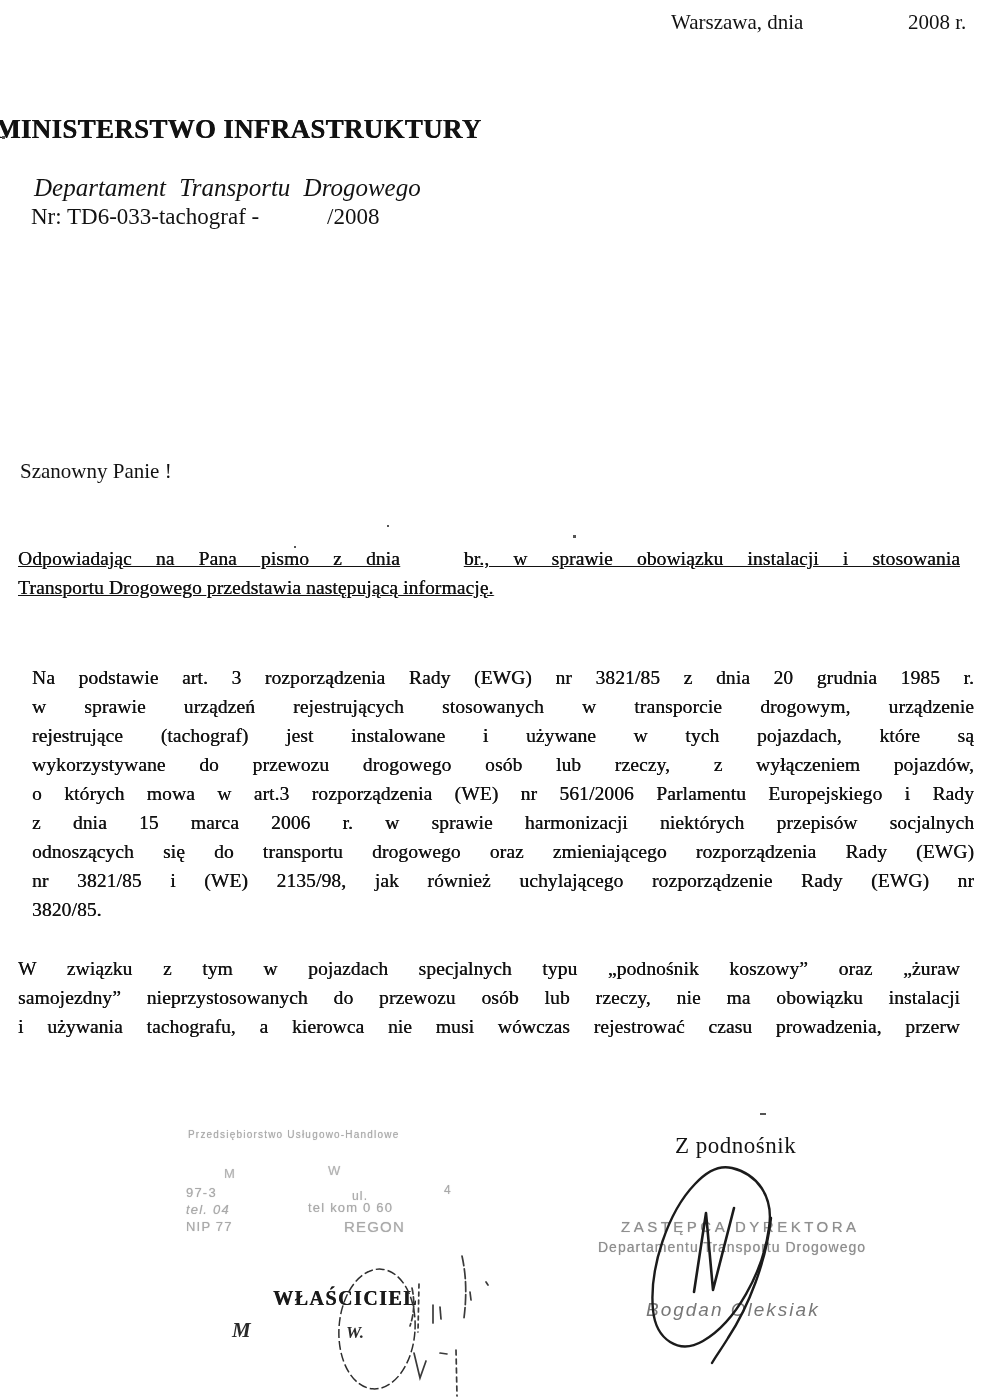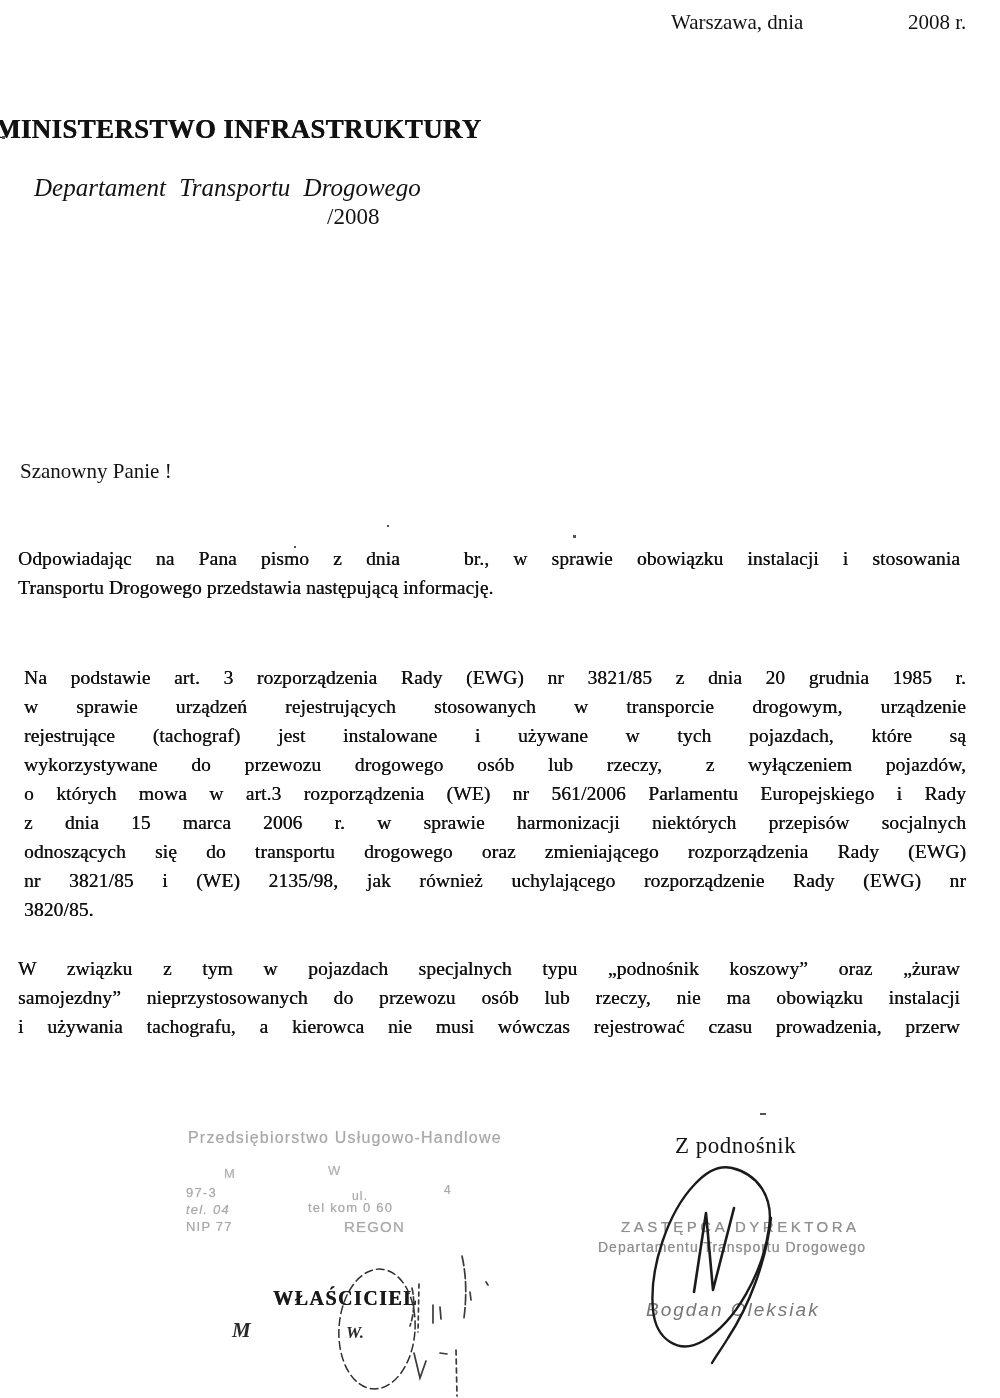--- a/index.html
+++ b/index.html
@@ -40,48 +40,49 @@
 </head>
 <body>
 
 <div class="page">
 
   <span class="abs date-part" style="left:671px;top:10px;">Warszawa, dnia</span>
   <span class="abs date-part" style="left:908px;top:10px;">2008 r.</span>
 
   <div class="abs ministry" style="left:-5px;top:114px;">MINISTERSTWO INFRASTRUKTURY</div>
   <div class="abs department" style="left:34px;top:151px;margin-top:23px;">Departament Transportu Drogowego</div>
+  <span class="abs refline" style="left:31px;top:204px;">Nr: TD6-033-tachograf -</span>
   <span class="abs refline" style="left:327px;top:204px;">/2008</span>
 
   <div class="abs salutation" style="left:20px;top:459px;">Szanowny Panie !</div>
 
-  <div class="abs body-block" style="left:18px;top:544px;">
+  <div class="abs body-block" style="left:18px;top:544px;text-decoration:underline;">
     <div class="line"><span>Odpowiadając na Pana pismo z dnia</span><span class="gap-date"></span><span>br., w sprawie obowiązku instalacji i stosowania</span></div>
     <div class="line last"><span>Transportu Drogowego przedstawia następującą informację.</span></div>
   </div>
 
-  <div class="abs body-block" style="left:24px;top:663px;">
+  <div class="abs body-block" style="left:32px;top:663px;">
     <div class="line"><span>Na podstawie art. 3 rozporządzenia Rady (EWG) nr 3821/85 z dnia 20 grudnia 1985 r.</span></div>
     <div class="line"><span>w sprawie urządzeń rejestrujących stosowanych w transporcie drogowym, urządzenie</span></div>
     <div class="line"><span>rejestrujące (tachograf) jest instalowane i używane w tych pojazdach, które są</span></div>
     <div class="line"><span>wykorzystywane do</span> <span class="u">przewozu drogowego osób lub rzeczy,</span> <span>z wyłączeniem pojazdów,</span></div>
     <div class="line"><span>o których mowa w art.3 rozporządzenia (WE) nr 561/2006 Parlamentu Europejskiego i Rady</span></div>
     <div class="line"><span>z dnia 15 marca 2006 r. w sprawie harmonizacji niektórych przepisów socjalnych</span></div>
     <div class="line"><span>odnoszących się do transportu drogowego oraz zmieniającego rozporządzenia Rady (EWG)</span></div>
     <div class="line"><span>nr 3821/85 i (WE) 2135/98, jak również uchylającego rozporządzenie Rady (EWG) nr</span></div>
     <div class="line last"><span>3820/85.</span></div>
   </div>
 
   <div class="abs body-block" style="left:18px;top:954px;">
     <div class="line"><span>W związku z tym w pojazdach specjalnych typu „podnośnik koszowy” oraz „żuraw</span></div>
     <div class="line"><span>samojezdny” nieprzystosowanych do przewozu osób lub rzeczy, nie ma obowiązku instalacji</span></div>
     <div class="line"><span>i używania tachografu, a kierowca nie musi wówczas rejestrować czasu prowadzenia, przerw</span></div>
   </div>
 
-  <div class="abs stamp-text" style="left:188px;top:1129px;font-size:16px;">Przedsiębiorstwo Usługowo-Handlowe</div>
+  <div class="abs stamp-text" style="left:188px;top:1129px;font-size:10px;">Przedsiębiorstwo Usługowo-Handlowe</div>
   <span class="abs stamp-text" style="left:224px;top:1166px;font-size:13px;color:#b3b3b3;">M</span>
   <span class="abs stamp-text" style="left:328px;top:1163px;font-size:13px;color:#b3b3b3;">W</span>
   <span class="abs stamp-text" style="left:186px;top:1185px;font-size:13px;">97-3</span>
   <span class="abs stamp-text" style="left:352px;top:1189px;font-size:12px;">ul.</span>
   <span class="abs stamp-text" style="left:444px;top:1183px;font-size:12px;">4</span>
   <span class="abs stamp-text" style="left:186px;top:1202px;font-size:13px;font-style:italic;">tel. 04</span>
   <span class="abs stamp-text" style="left:308px;top:1200px;font-size:13px;">tel kom 0 60</span>
   <span class="abs stamp-text" style="left:186px;top:1219px;font-size:13px;">NIP 77</span>
   <span class="abs stamp-text" style="left:344px;top:1218px;font-size:15px;">REGON</span>
   <div class="abs owner" style="left:273px;top:1287px;">WŁAŚCICIEL</div>

